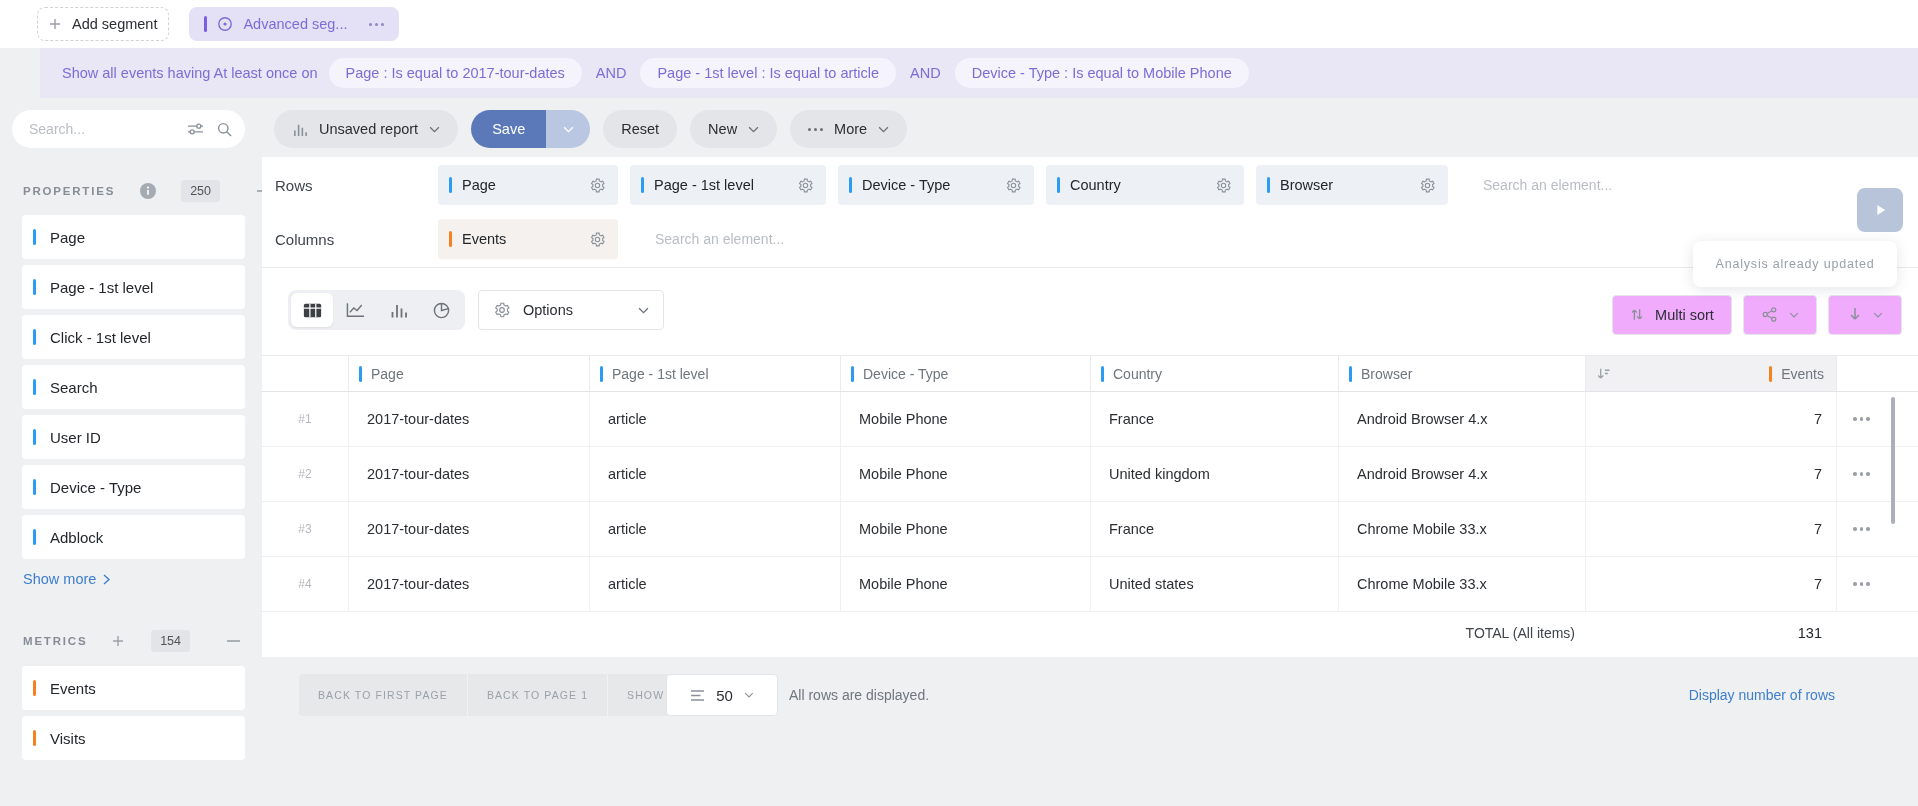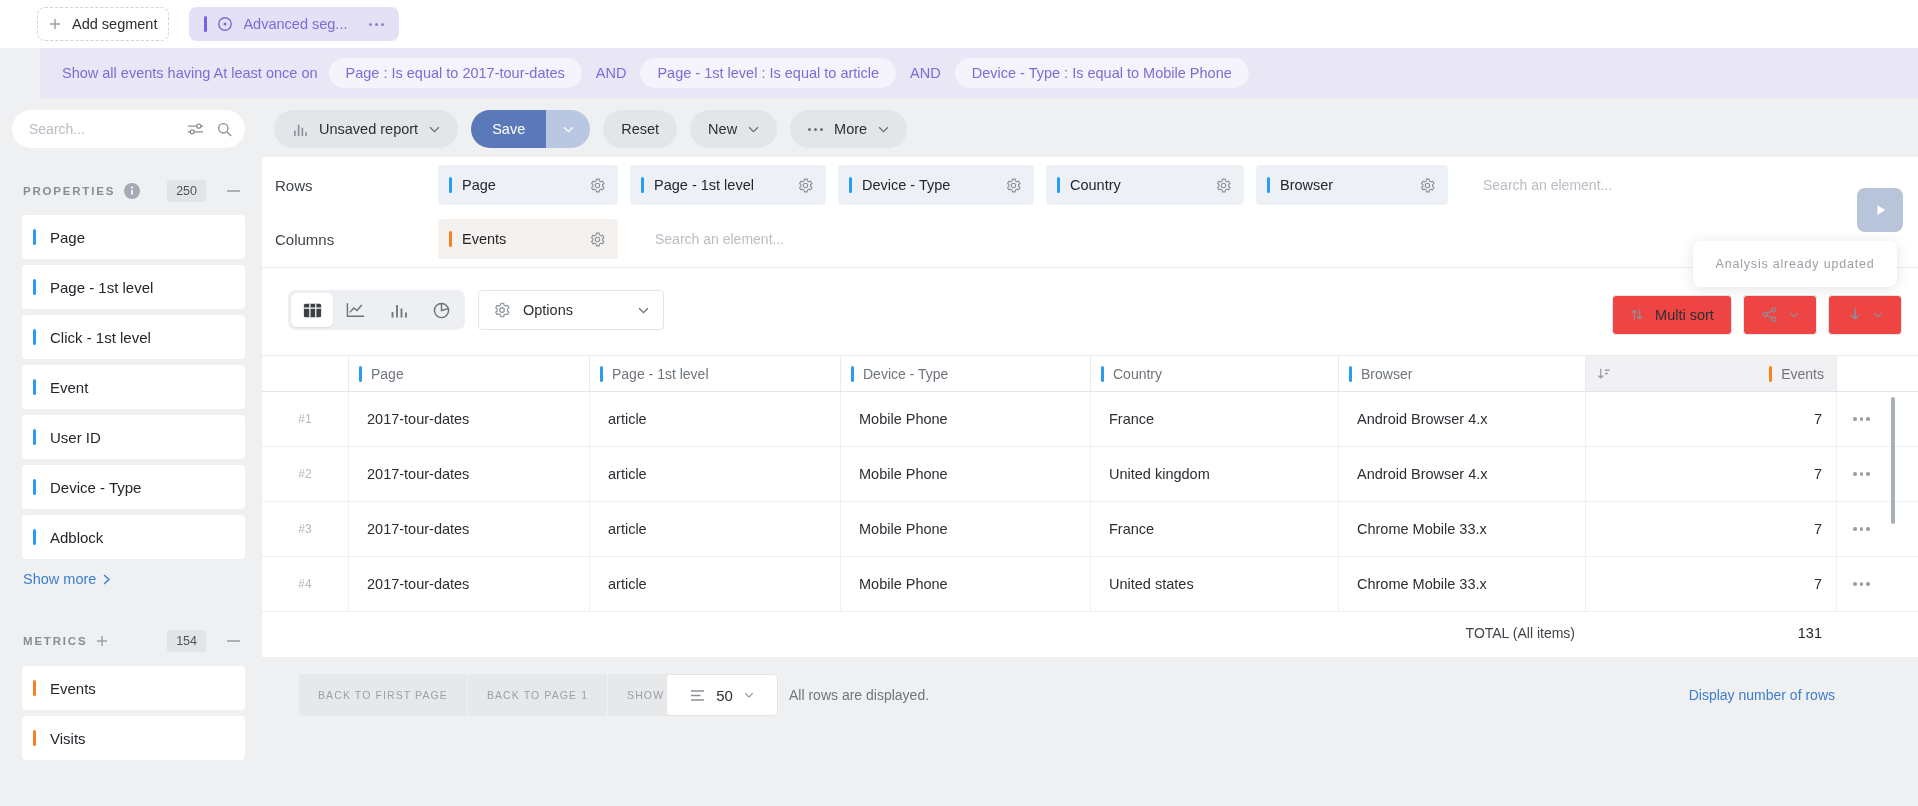--- a/index.html
+++ b/index.html
@@ -36,21 +36,21 @@
   .sidebar { position:absolute; left:0; top:0; width:262px; bottom:0; }
   .content { position:absolute; left:262px; right:0; top:0; bottom:0; }
 
   
   .searchbox { margin:12px 0 0 12px; width:233px; height:38px; background:#fff; border-radius:19px;
             display:flex; align-items:center; padding:0 13px 0 17px; }
   .searchbox input { border:none; outline:none; flex:1; min-width:0; font-size:14px; color:#3f444b; background:transparent; }
   .searchbox input::placeholder { color:#b9bdc3; }
   .sb-icons { display:flex; align-items:center; gap:13px; color:#8a9099; }
 
-  .side-head { margin:32px 22px 0 23px; display:flex; align-items:center; gap:9px;
+  .side-head { margin:32px 22px 0 23px; display:flex; align-items:center; gap:25px;
             font-size:11.5px; letter-spacing:1.8px; color:#878d96; font-weight:bold; }
   .badge { margin-left:auto; background:#e2e4e7; border-radius:3px; padding:4px 9px; font-size:12.5px;
             color:#4f545b; letter-spacing:0; font-weight:normal; }
   .collapse { color:#9aa0a6; margin-left:12px; cursor:pointer; }
 
   .cards { margin:13px 0 0 22px; width:223px; display:flex; flex-direction:column; gap:6px; }
   .card { height:44px; background:#fff; border-radius:4px; display:flex; align-items:center;
             padding-left:11px; gap:14px; font-size:15px; color:#23262b; cursor:pointer; }
   .cbar { width:3px; height:16px; border-radius:1.5px; flex:none; }
   .cbar.blue { background:#2b9cf2; } .cbar.orange { background:#f58220; }
@@ -96,21 +96,21 @@
   .segmented { width:177px; height:40px; background:#edeff2; border-radius:8px; display:flex; align-items:center;
             padding:0 3px; gap:1px; }
   .seg { width:42px; height:34px; display:flex; align-items:center; justify-content:center; color:#6d737b;
             border-radius:6px; cursor:pointer; background:transparent; border:none; }
   .seg.active { background:#fff; color:#3c4043; box-shadow:0 1px 2px rgba(0,0,0,.07); }
   .options-btn { margin-left:13px; width:186px; height:40px; background:#fff; border:1px solid #e3e5e8; border-radius:4px;
             display:flex; align-items:center; gap:12px; padding:0 14px; font-size:14.5px; color:#2b2e33; cursor:pointer;
             font-family:"Liberation Sans", sans-serif; }
   .options-btn .right { margin-left:auto; }
   .vb-right { margin-left:auto; display:flex; gap:11px; }
-  .wbtn { height:40px; background:#ef4444; border:1px solid #e4e6e9; border-radius:4px; display:flex; align-items:center;
+  .wbtn { height:40px; background:#f0abfc; border:1px solid #e4e6e9; border-radius:4px; display:flex; align-items:center;
             justify-content:center; gap:11px; font-size:14.5px; color:#2b2e33; padding:0 15px; cursor:pointer;
             font-family:"Liberation Sans", sans-serif;margin-top:9px; }
 
   
   .table { position:absolute; top:198px; left:0; width:1656px; }
   .tgrid { display:grid; grid-template-columns:86px 241px 251px 250px 248px 247px 251px 82px; }
   .thead { height:37px; border-top:1px solid #e9ebee; border-bottom:1px solid #e2e5e8; }
   .th { display:flex; align-items:center; gap:9px; padding-left:10px; font-size:14px; color:#6f757d; }
   .th + .th { border-left:1px solid #e9ebee; }
   .th.events-th { background:#f1f1f3; justify-content:space-between; padding-right:12px; }
@@ -226,21 +226,21 @@
       <div class="card">
           <span class="cbar blue"></span>
           <span>Page - 1st level</span>
         </div>
       <div class="card">
           <span class="cbar blue"></span>
           <span>Click - 1st level</span>
         </div>
       <div class="card">
           <span class="cbar blue"></span>
-          <span>Event</span>
+          <span>Search</span>
         </div>
       <div class="card">
           <span class="cbar blue"></span>
           <span>User ID</span>
         </div>
       <div class="card">
           <span class="cbar blue"></span>
           <span>Device - Type</span>
         </div>
       <div class="card">

